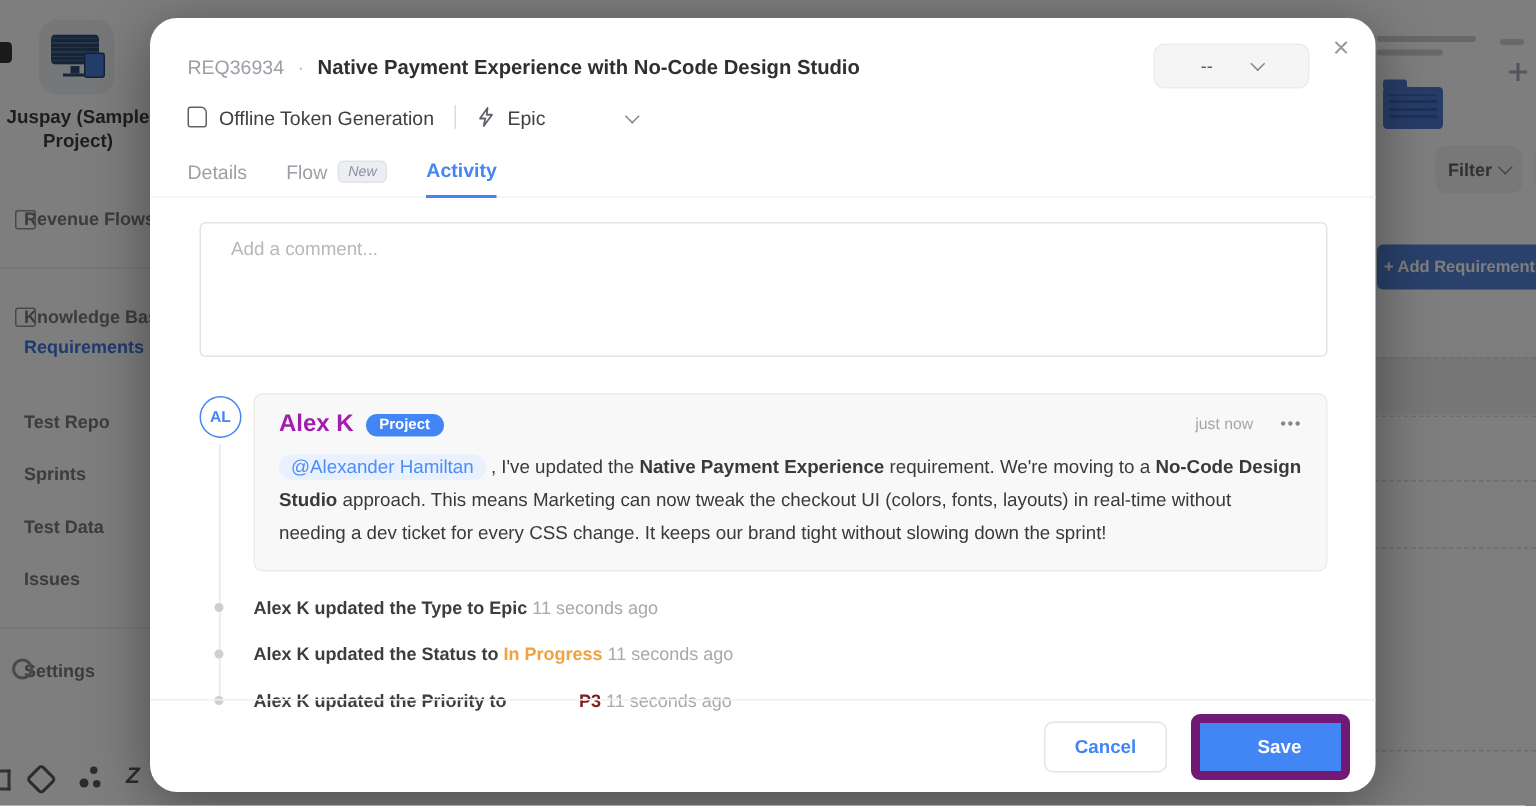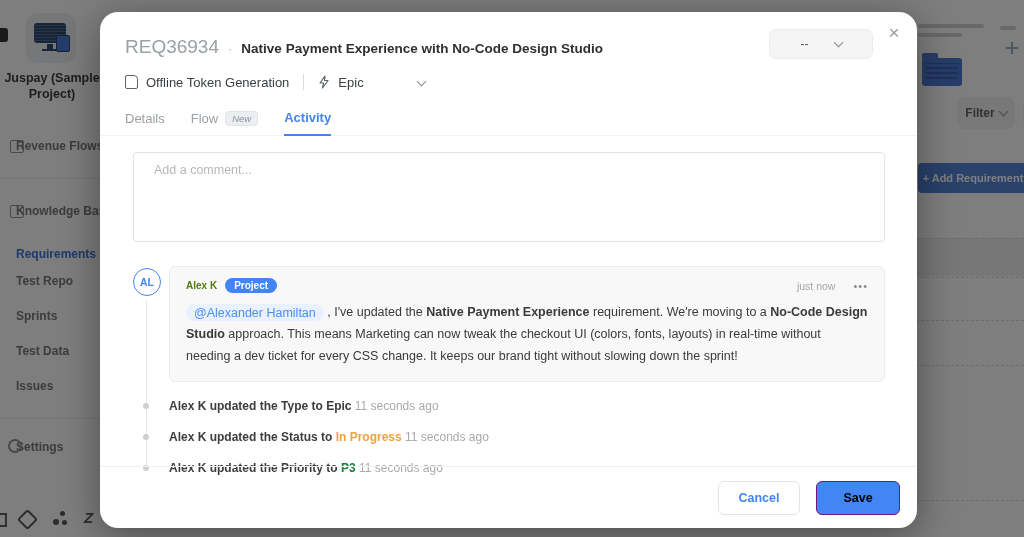--- a/index.html
+++ b/index.html
@@ -50,21 +50,21 @@
   .bg-row{position:absolute;left:16px;width:108px;border-top:1px dashed #d8d8d8;}
   .bg-row-hl{position:absolute;left:16px;top:238px;width:108px;height:38px;background:#f0f0f0;}
 
   
   .overlay{position:absolute;left:0;top:0;width:1024px;height:537px;background:rgba(20,20,20,0.55);}
 
   
   .modal{position:absolute;left:100px;top:12px;width:817px;height:516px;background:#fff;border-radius:18px;
     box-shadow:0 8px 40px rgba(0,0,0,.4);}
   .m-header{position:relative;padding:24px 24px 0 25px;}
-  .req-id{font-size:19px;color:#9aa0a6;font-weight:500;}
+  .req-id{font-size:13px;color:#9aa0a6;font-weight:500;}
   .dot-sep{font-size:13px;color:#b7b7b7;margin:0 9px;}
   .m-title{font-size:13.5px;color:#2f2f2f;font-weight:700;}
   .assignee{position:absolute;right:44px;top:17px;width:102px;height:28px;background:#f5f5f5;border:1px solid #ececec;
     border-radius:7px;display:flex;align-items:center;justify-content:center;gap:26px;font-size:12px;color:#555;cursor:pointer;}
   .close-x{position:absolute;right:13px;top:11px;width:20px;height:20px;font-size:19px;line-height:19px;color:#9a9a9a;
     text-align:center;cursor:pointer;font-weight:400;}
   .m-subhead{display:flex;align-items:center;gap:8px;padding:16px 24px 0 25px;font-size:13px;color:#3c4043;}
   .doc-ico{width:11px;height:12px;border:1.6px solid #5f6368;border-radius:2px 4px 2px 2px;}
   .vdiv{width:1px;height:16px;background:#dcdcdc;margin:0 6px;}
   .type-chev{width:6px;height:6px;border-right:1.6px solid #8a8a8a;border-bottom:1.6px solid #8a8a8a;transform:rotate(45deg);margin:-2px 0 0 46px;}
@@ -73,37 +73,37 @@
   .tab.active{color:#4285f4;font-weight:700;border-bottom:2.5px solid #4285f4;margin-bottom:-1px;}
   .new-badge{font-size:9.5px;font-style:italic;color:#8a90a0;background:#eceef1;border:1px solid #e0e3e8;border-radius:4px;padding:1px 6px;}
   .m-body{padding:16px 32px 0 33px;}
   .comment-input{height:68px;border:1px solid #e3e3e3;border-radius:4px;padding:10px 20px;font-size:12.5px;color:#b8b8b8;cursor:text;}
   .thread{position:relative;margin-top:24px;padding-left:36px;}
   .timeline{position:absolute;left:13px;top:34px;bottom:8px;width:1px;background:#e7e7e7;}
   .avatar{position:absolute;left:0;top:2px;width:26px;height:26px;border-radius:50%;background:#fff;border:1.6px solid #4285f4;
     color:#4285f4;font-size:10.5px;font-weight:700;display:flex;align-items:center;justify-content:center;}
   .card{background:#f8f8f8;border:1px solid #ececec;border-radius:6px;padding:11px 16px 13px 16px;}
   .card-head{display:flex;align-items:center;}
-  .author{font-size:10px;font-weight:700;color:#4d7c0f;}
+  .author{font-size:16px;font-weight:700;color:#a21caf;}
   .author-badge{margin-left:8px;background:#4285f4;color:#fff;font-size:10px;font-weight:600;padding:2px 9px;border-radius:10px;}
   .card-head .spacer{flex:1;}
   .timestamp{font-size:10.5px;color:#a6a6a6;}
   .menu-dots{margin-left:18px;font-size:11px;color:#888;letter-spacing:1px;cursor:pointer;}
   .card-body{margin-top:9px;font-size:12.5px;color:#3a3a3a;line-height:1.75;}
   .seg-bold{font-weight:700;}
   .mention{background:#e9f1fe;color:#4d8df6;padding:1.5px 8px;border-radius:10px;cursor:pointer;}
   .act-row{position:relative;margin-top:17px;font-size:12px;color:#3d3d3d;}
   .act-dot{position:absolute;left:-26px;top:4px;width:6px;height:6px;border-radius:50%;background:#cfcfcf;}
   .act-lead,.act-val{font-weight:700;}
   .act-time{color:#a9a9a9;font-weight:400;}
   .m-footer{position:absolute;left:0;right:0;bottom:0;height:62px;border-top:1px solid #f0f0f0;
     display:flex;align-items:center;justify-content:flex-end;gap:16px;padding-right:17px;box-sizing:border-box;}
   .btn{height:32px;border-radius:6px;font-size:12.5px;font-weight:700;display:flex;align-items:center;justify-content:center;cursor:pointer;}
   .btn-cancel{width:80px;background:#fff;border:1px solid #e4e4e4;color:#4285f4;}
-  .btn-save{width:82px;background:#4285f4;border:1px solid #701a75;color:#000000;}
+  .btn-save{width:82px;background:#4285f4;border:6px solid #701a75;color:#ffffff;padding-left:12px;}
 </style>
 </head>
 <body>
 
 <div class="screen">
 
   <div class="bg-sidebar">
     <div class="edge-chip"></div>
     <div class="proj-icon">
       <div class="monitor"></div>
@@ -115,21 +115,21 @@
 
     <div class="side-item" style="top:139px">
       <span class="side-ico" style="top:1px"></span>
       <span>Revenue Flows</span>
     </div>
     <div class="side-div" style="top:178px"></div>
     <div class="side-item" style="top:204px">
       <span class="side-ico" style="top:1px"></span>
       <span>Knowledge Base</span>
     </div>
-    <div class="side-item active" style="top:247px">
+    <div class="side-item active" style="top:224px">
       <span>Requirements</span>
     </div>
     <div class="side-item" style="top:274px">
       <span>Test Repo</span>
     </div>
     <div class="side-item" style="top:309px">
       <span>Sprints</span>
     </div>
     <div class="side-item" style="top:344px">
       <span>Test Data</span>
@@ -238,21 +238,21 @@
         <div class="act-row">
           <span class="act-dot"></span>
           <span class="act-lead">Alex K updated the Type to </span><span class="act-val" style="color: rgb(61, 61, 61);">Epic</span><span class="act-time"> 11 seconds ago</span>
         </div>
         <div class="act-row">
           <span class="act-dot"></span>
           <span class="act-lead">Alex K updated the Status to </span><span class="act-val" style="color: rgb(240, 162, 62);">In Progress</span><span class="act-time"> 11 seconds ago</span>
         </div>
         <div class="act-row">
           <span class="act-dot"></span>
-          <span class="act-lead">Alex K updated the Priority to </span><span class="act-val" style="color: #15803d;">P3</span><span class="act-time"> 11 seconds ago</span>
+          <span class="act-lead">Alex K updated the Priority to </span><span class="act-val" style="color: #7f1d1d; margin-left: 45px;">P3</span><span class="act-time"> 11 seconds ago</span>
         </div>
       </div>
     </div>
 
     <div class="m-footer">
       <div class="btn btn-cancel">Cancel</div>
       <div class="btn btn-save">Save</div>
     </div>
   </div>
 </div>

